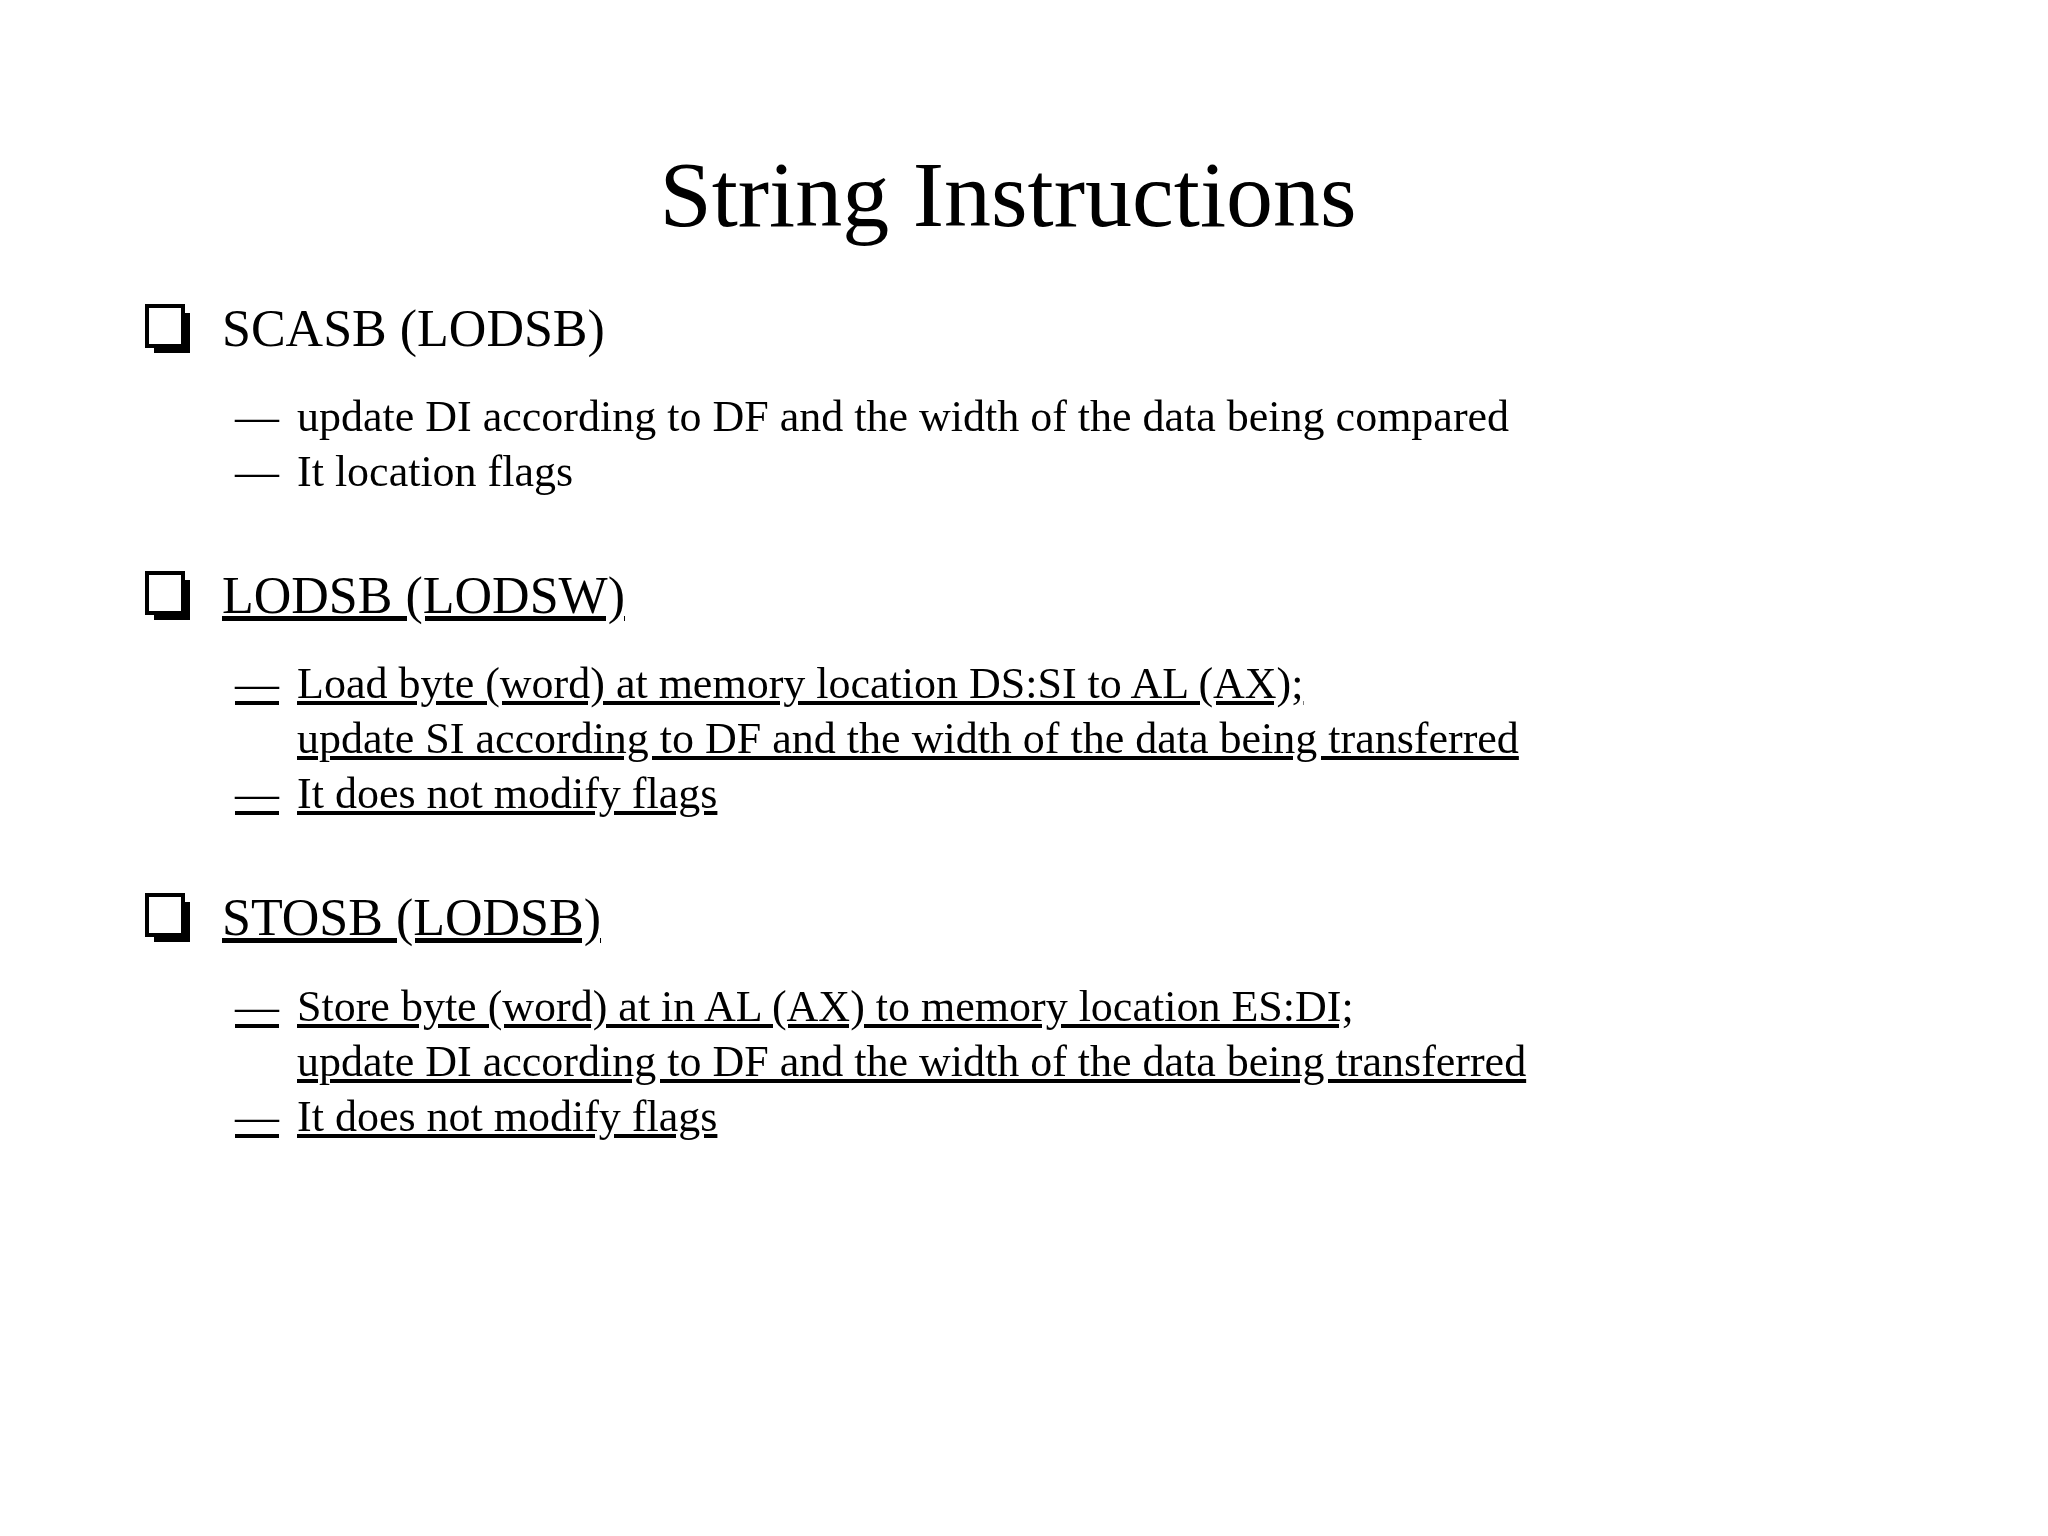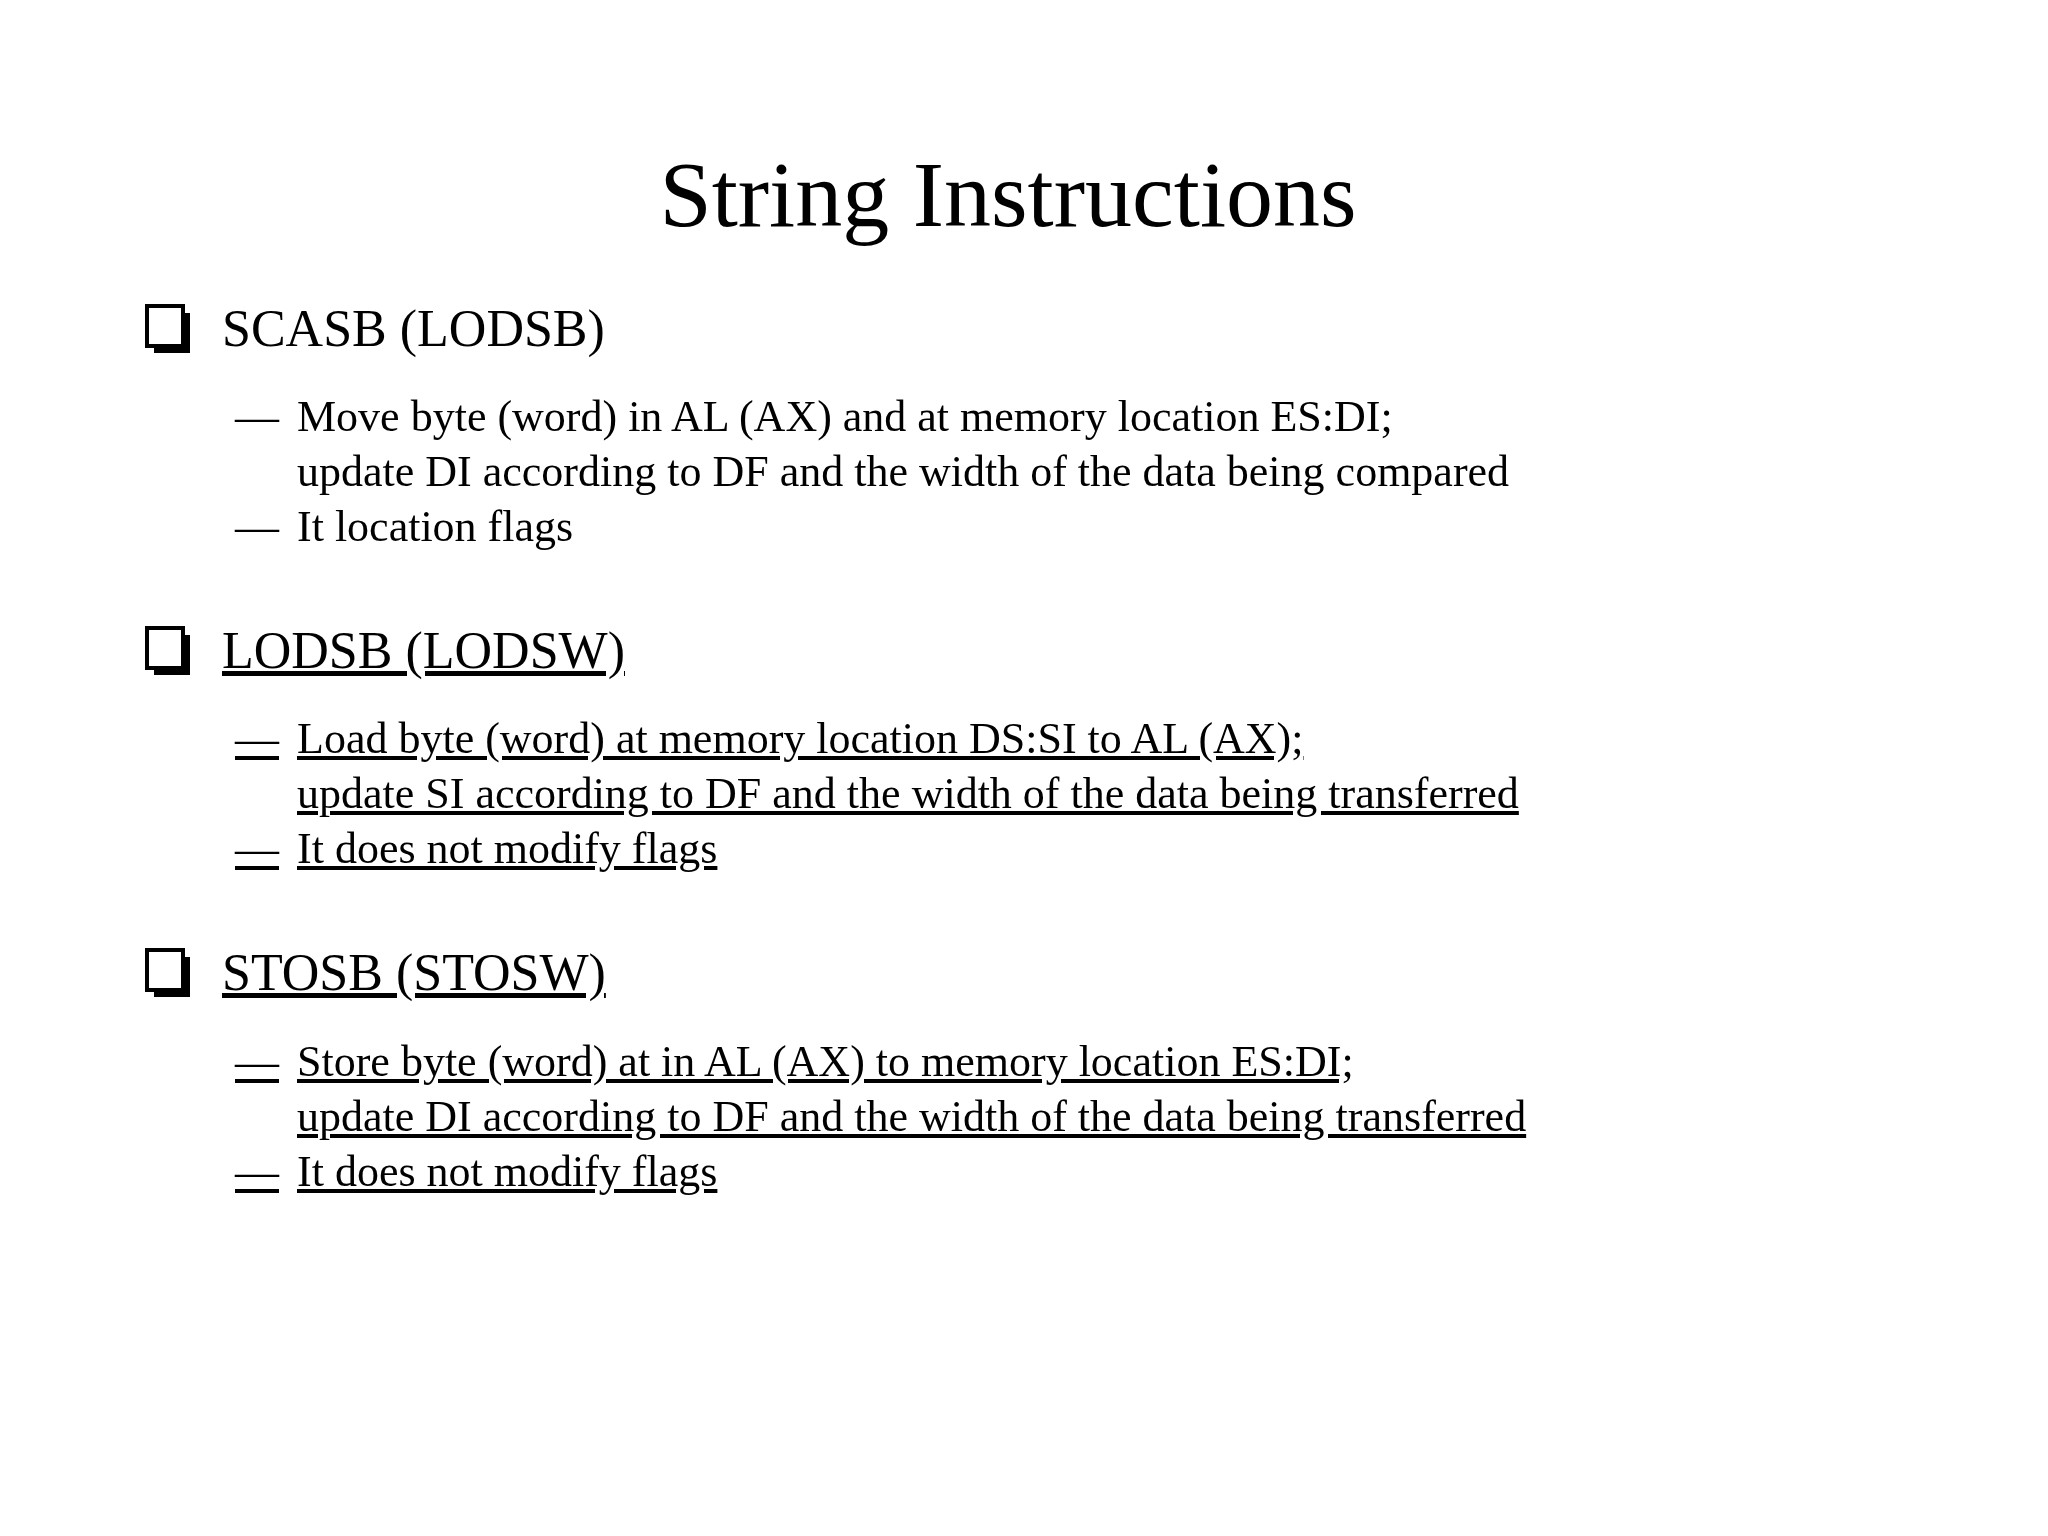--- a/index.html
+++ b/index.html
@@ -89,21 +89,20 @@
 
     <div class="section">
       <div class="h1row">
         <span class="bullet-square"></span>
         <span class="h1text">SCASB (LODSB)</span>
       </div>
       <div class="sub">
         <div class="subitem">
           <span class="dash">—</span>
           <span class="subtext">
-            <span class="line">Move byte (word) in AL (AX) and at memory location ES:DI;</span>
             <span class="line">update DI according to DF and the width of the data being compared</span>
           </span>
         </div>
         <div class="subitem">
           <span class="dash">—</span>
           <span class="subtext">
             <span class="line">It location flags</span>
           </span>
         </div>
       </div>
@@ -127,21 +126,21 @@
           <span class="subtext">
             <span class="line">It does not modify flags</span>
           </span>
         </div>
       </div>
     </div>
 
     <div class="section">
       <div class="h1row">
         <span class="bullet-square"></span>
-        <span class="h1text">STOSB (STOSW)</span>
+        <span class="h1text">STOSB (LODSB)</span>
       </div>
       <div class="sub">
         <div class="subitem">
           <span class="dash">—</span>
           <span class="subtext">
             <span class="line">Store byte (word) at in AL (AX) to memory location ES:DI;</span>
             <span class="line">update DI according to DF and the width of the data being transferred</span>
           </span>
         </div>
         <div class="subitem">

